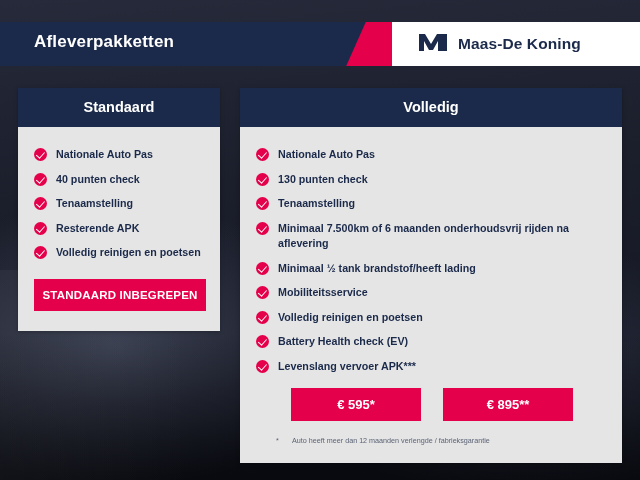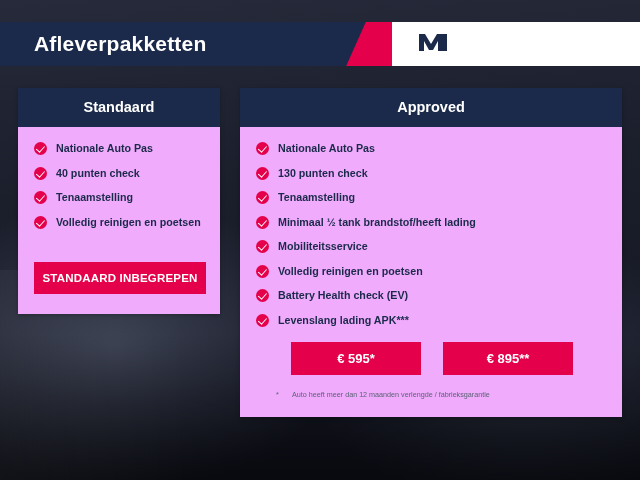--- a/index.html
+++ b/index.html
@@ -48,48 +48,48 @@
     position: absolute; top: 0; left: 356px; height: 44px; width: 48px;
     background: #e5004b;
     transform: skewX(-24deg);
   }
   .hdr-right {
     position: absolute; top: 0; left: 392px; right: 0; height: 44px;
     background: #ffffff;
   }
   #header-title {
     position: absolute; top: 10px; left: 34px;
-    color: #ffffff; font-size: 21px; font-weight: bold; letter-spacing: 0.2px;
+    color: #ffffff; font-size: 17px; font-weight: bold; letter-spacing: 0.2px;
   }
   #brand {
     position: absolute; top: 0; left: 418px; height: 44px;
     display: flex; align-items: center; gap: 10px;
   }
   #brand-mark { display: block; }
   #brand-name {
     color: #1b2a4a; font-size: 15.5px; font-weight: bold; letter-spacing: 0.1px;
   }
 
   
   .card {
     position: absolute;
-    background: #f0abfc;
+    background: #e5e5e5;
     box-shadow: 0 1px 4px rgba(0,0,0,0.25);
   }
   #card-standaard { top: 88px; left: 18px; width: 202px; }
   #card-approved  { top: 88px; left: 240px; width: 382px; }
 
   .card-head {
     background: #1b2a4a;
     color: #ffffff;
     text-align: center;
     font-size: 14.5px; font-weight: bold;
     padding: 11px 6px 12px;
   }
-  .card-body { padding: 14px 14px 16px 16px; }
+  .card-body { padding: 20px 14px 16px 16px; }
 
   ul.features { list-style: none; }
   ul.features li {
     position: relative;
     padding-left: 22px;
     margin-bottom: 9px;
     font-size: 10.7px;
     font-weight: bold;
     color: #1b2a4a;
     line-height: 1.45;
@@ -114,21 +114,21 @@
     display: block;
     background: #e5004b;
     color: #ffffff;
     text-align: center;
     font-weight: bold;
     border: none;
     cursor: pointer;
     font-family: "Liberation Sans", sans-serif;
   }
   #standaard-pill {
-    margin: 32px 0 4px 0;
+    margin: 18px 0 4px 0;
     width: 100%;
     padding: 10px 4px;
     font-size: 11.5px;
     letter-spacing: 0.2px;
   }
 
   #price-row {
     display: flex; gap: 22px; justify-content: center;
     margin-top: 14px;
   }
@@ -164,48 +164,51 @@
 
     <div id="header-title">Afleverpakketten</div>
 
     <div id="brand">
       <span id="brand-mark">
         <svg width="30" height="24" viewBox="0 0 30 24" aria-hidden="true">
           <path d="M1 21 L1 4 L7 4 L13 14 L19 4 L25 4 L25 21 L20 21 L20 11 L15 20 L11 20 L6 11 L6 21 Z" fill="#1b2a4a"></path>
           <path d="M24 21 L24 4 L29 4 L29 21 Z" fill="#1b2a4a"></path>
         </svg>
       </span>
+      <span id="brand-name">Maas-De Koning</span>
     </div>
   </div>
 
   <div class="card" id="card-standaard">
     <div class="card-head">Standaard</div>
     <div class="card-body">
       <ul class="features">
         <li><span class="check"></span><span>Nationale Auto Pas</span></li>
         <li><span class="check"></span><span>40 punten check</span></li>
         <li><span class="check"></span><span>Tenaamstelling</span></li>
+        <li><span class="check"></span><span>Resterende APK</span></li>
         <li><span class="check"></span><span>Volledig reinigen en poetsen</span></li>
       </ul>
       <button class="pill" id="standaard-pill">STANDAARD INBEGREPEN</button>
     </div>
   </div>
 
   <div class="card" id="card-approved">
-    <div class="card-head">Approved</div>
+    <div class="card-head">Volledig</div>
     <div class="card-body">
       <ul class="features">
         <li><span class="check"></span><span>Nationale Auto Pas</span></li>
         <li><span class="check"></span><span>130 punten check</span></li>
         <li><span class="check"></span><span>Tenaamstelling</span></li>
+        <li><span class="check"></span><span>Minimaal 7.500km of 6 maanden onderhoudsvrij rijden na aflevering</span></li>
         <li><span class="check"></span><span>Minimaal ½ tank brandstof/heeft lading</span></li>
         <li><span class="check"></span><span>Mobiliteitsservice</span></li>
         <li><span class="check"></span><span>Volledig reinigen en poetsen</span></li>
         <li><span class="check"></span><span>Battery Health check (EV)</span></li>
-        <li><span class="check"></span><span>Levenslang lading APK***</span></li>
+        <li><span class="check"></span><span>Levenslang vervoer APK***</span></li>
       </ul>
 
       <div id="price-row">
         <button class="pill price-pill">€ 595*</button>
         <button class="pill price-pill">€ 895**</button>
       </div>
 
       <div id="footnotes">
         <div class="footnote">
           <span class="fn-mark">*</span>

